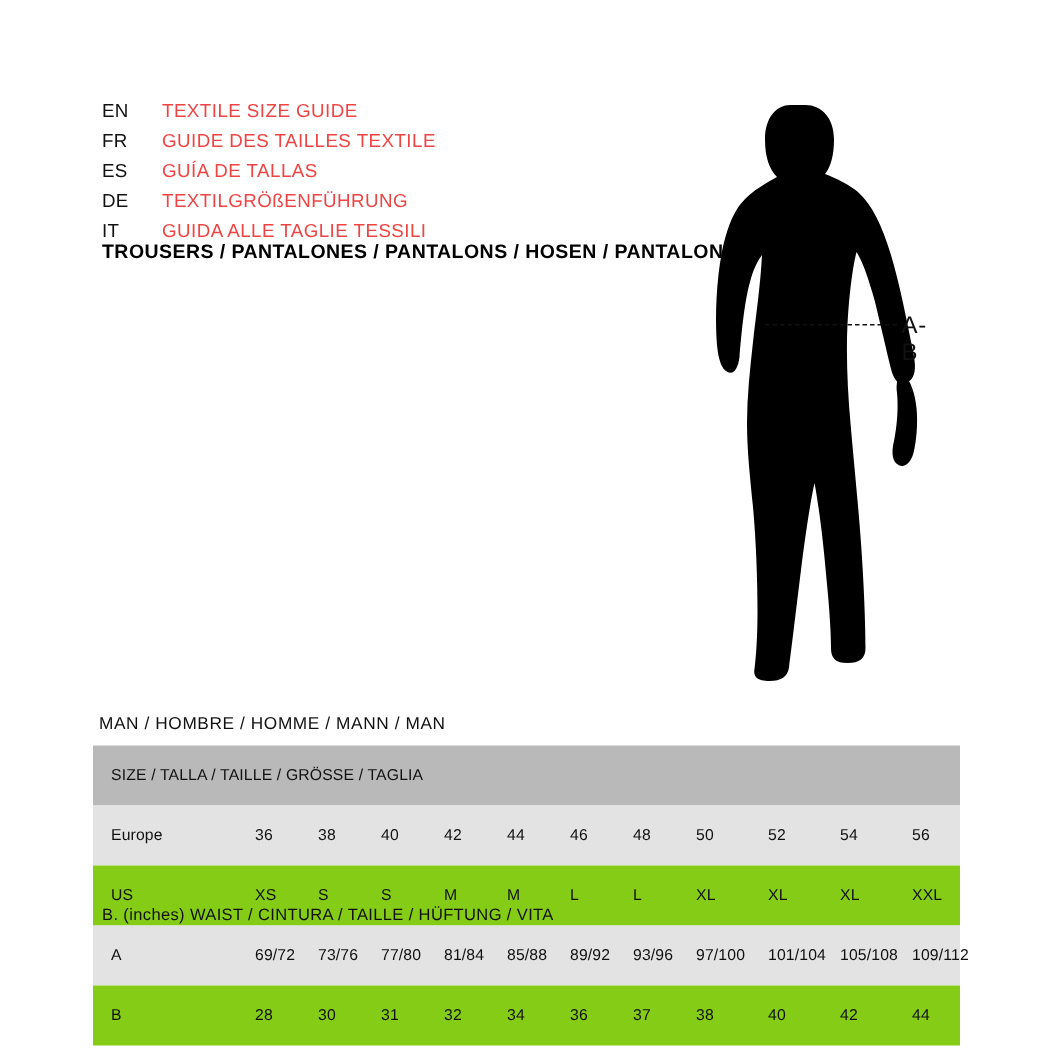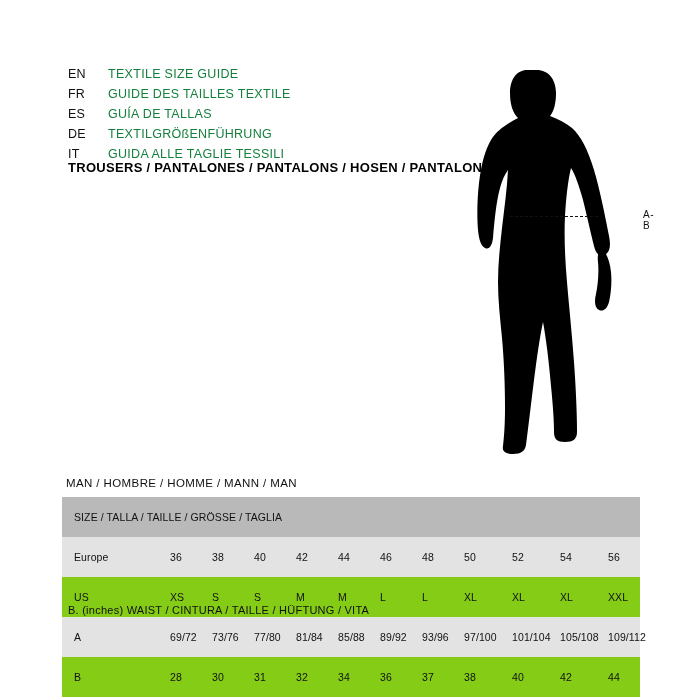--- a/index.html
+++ b/index.html
@@ -36,21 +36,21 @@
   }
   .lang-code {
     width: 40px;
     font-size: 12.5px;
     letter-spacing: 0.2px;
     color: #111111;
   }
   .lang-text {
     font-size: 12.5px;
     letter-spacing: 0.3px;
-    color: #15803d;
+    color: #ef4444;
   }
   .category-title {
     position: absolute;
     left: 68px;
     top: 160px;
     font-size: 13px;
     font-weight: bold;
     letter-spacing: 0.3px;
     color: #000000;
   }
@@ -69,24 +69,23 @@
     position: absolute;
     left: 510px;
     top: 216px;
     width: 88px;
     border-top: 1px dashed #111111;
   }
   .ab-label {
     position: absolute;
     left: 601px;
     top: 209px;
-    font-size: 10px;
+    font-size: 16px;
     letter-spacing: 0.5px;
     color: #111111;
-    margin-left: 42px;
   }
 
   
   .table-section {
     position: absolute;
     left: 62px;
     top: 477px;
     width: 578px;
   }
   .man-label {

